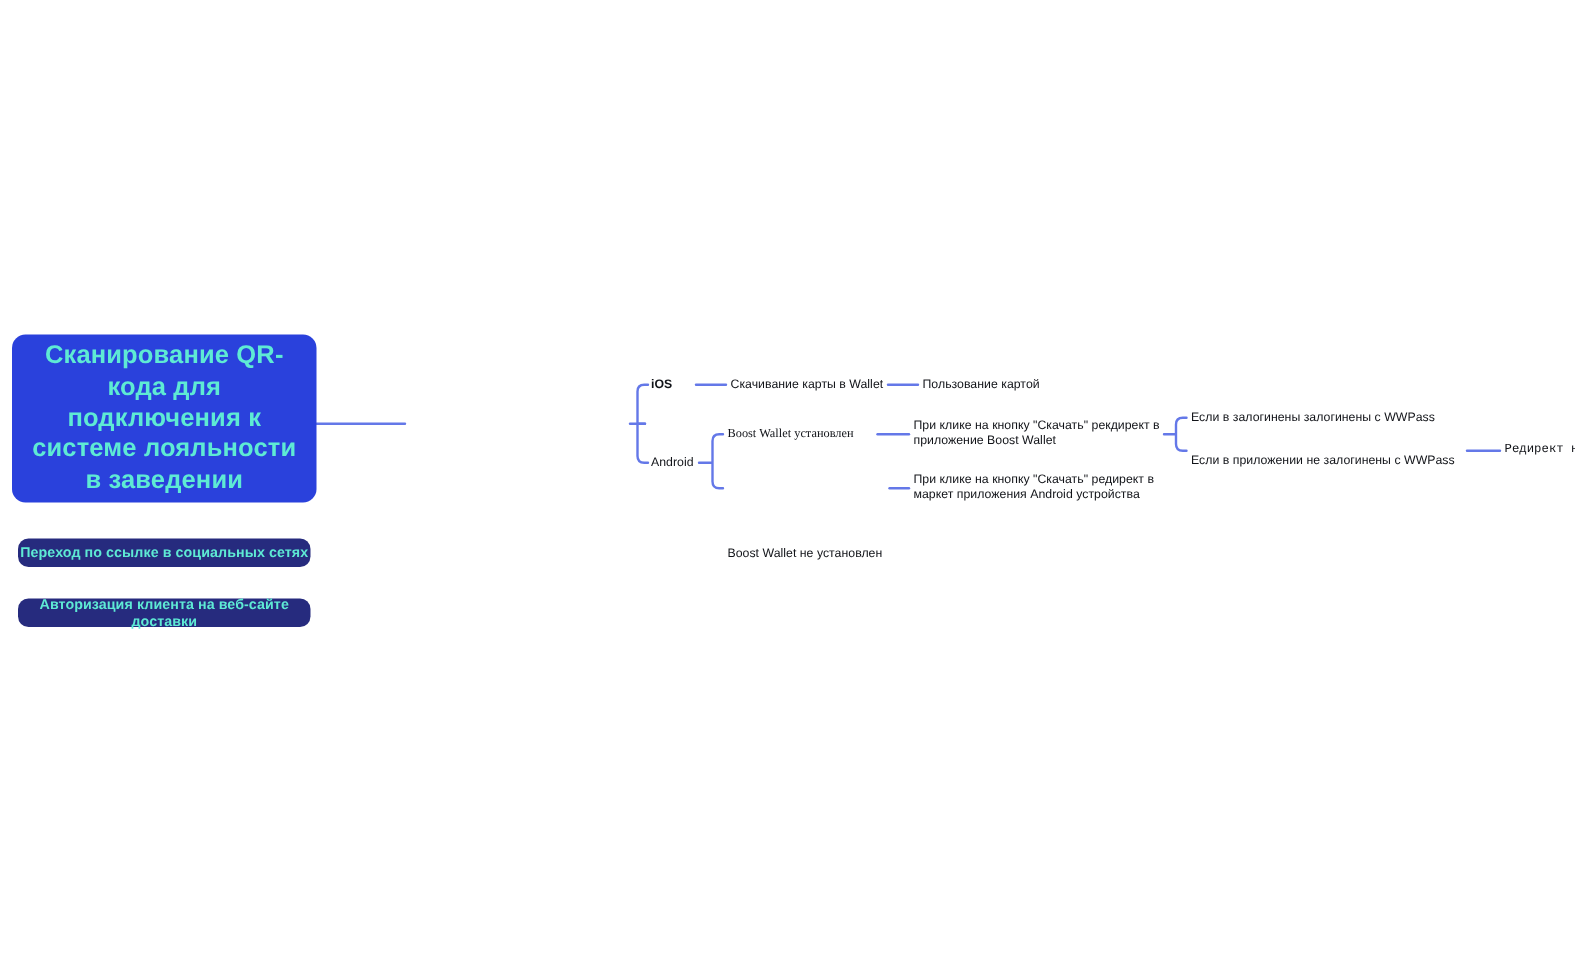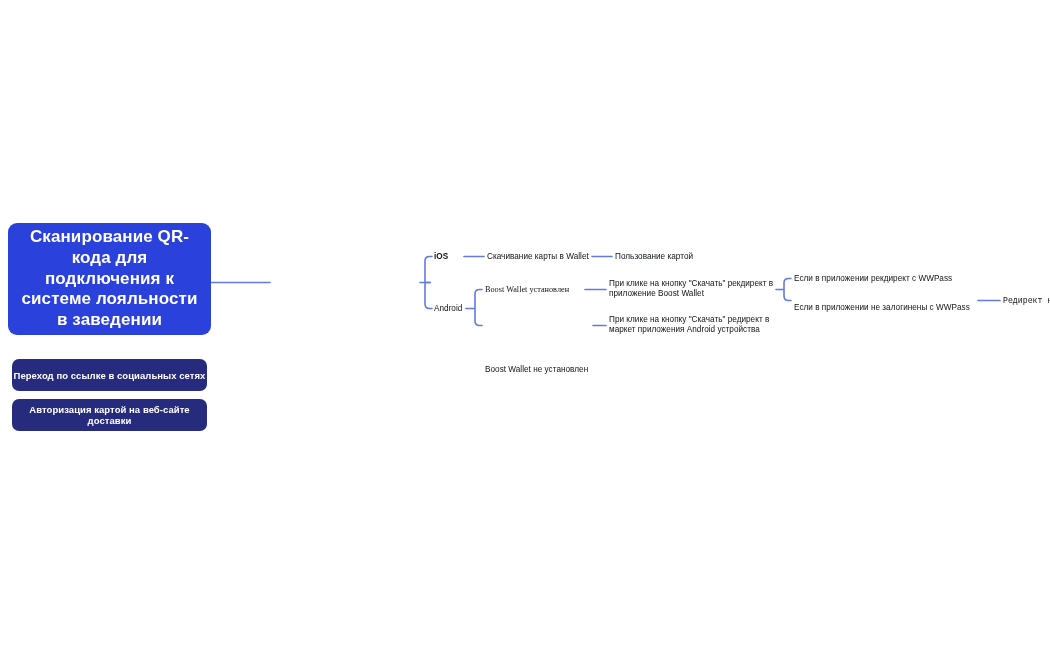--- a/index.html
+++ b/index.html
@@ -45,41 +45,41 @@
 
   
   .node {
     position: absolute;
     z-index: 2;
     box-sizing: border-box;
     display: flex;
     align-items: center;
     justify-content: center;
     text-align: center;
-    color: #ffffff;
+    color: #5eead4;
   }
 
   .node-root {
     left: 8px;
     top: 223px;
     width: 203px;
     height: 112px;
     background: #2a41dc;
     border-radius: 9px;
     font-size: 17px;
     font-weight: 700;
     line-height: 1.22;
     letter-spacing: 0.1px;
     padding: 4px 10px;
   }
 
   .node-secondary {
     left: 12px;
     width: 195px;
-    height: 32px;
+    height: 19px;
     background: #262b7e;
     border-radius: 7px;
     font-size: 9.5px;
     font-weight: 600;
     letter-spacing: 0.05px;
   }
   .node-secondary.s1 { top: 359px; }
   .node-secondary.s2 { top: 399px; }
 
   .node-black {
@@ -140,40 +140,40 @@
              M784,283 Q784,278.5 788.5,278.5 L791,278.5
              M784,296 Q784,300.5 788.5,300.5 L791,300.5"></path>
 
     <line x1="978" y1="300.5" x2="1000" y2="300.5"></line>
   </svg>
 
   <div class="node node-root">Сканирование QR-кода для подключения к системе лояльности в заведении</div>
 
   <div class="node node-secondary s1">Переход по ссылке в социальных сетях</div>
 
-  <div class="node node-secondary s2">Авторизация картой на веб-сайте доставки</div>
+  <div class="node node-secondary s2">Авторизация клиента на веб-сайте доставки</div>
 
 
   <div class="leaf mid" style="left:434px; top:256.5px;font-weight:bold;">iOS</div>
 
   <div class="leaf mid" style="left:434px; top:308.5px;">Android</div>
 
   <div class="leaf mid" style="left:487px; top:256.5px;">Скачивание карты в Wallet</div>
 
   <div class="leaf mid" style="left:485px; top:289.5px;font-family:Liberation Serif, serif;">Boost Wallet установлен</div>
 
   <div class="leaf mid" style="left:485px; top:325.5px;margin-top:44px;">Boost Wallet не установлен</div>
 
   <div class="leaf mid" style="left:615px; top:256.5px;">Пользование картой</div>
 
   <div class="leaf wrap mid" style="left:609px; top:289.5px;">При клике на кнопку "Скачать" рекдирект в
 приложение Boost Wallet</div>
 
   <div class="leaf wrap mid" style="left:609px; top:325.5px;">При клике на кнопку "Скачать" редирект в
 маркет приложения Android устройства</div>
 
-  <div class="leaf mid" style="left:794px; top:278.5px;">Если в приложении рекдирект с WWPass</div>
+  <div class="leaf mid" style="left:794px; top:278.5px;">Если в залогинены залогинены с WWPass</div>
 
   <div class="leaf mid" style="left:794px; top:308px;">Если в приложении не залогинены с WWPass</div>
 
   <div class="leaf mid" style="left:1003px; top:300.5px;font-family:Liberation Mono, monospace;">Редирект на</div>
 
 </div>
 
 </body></html>

